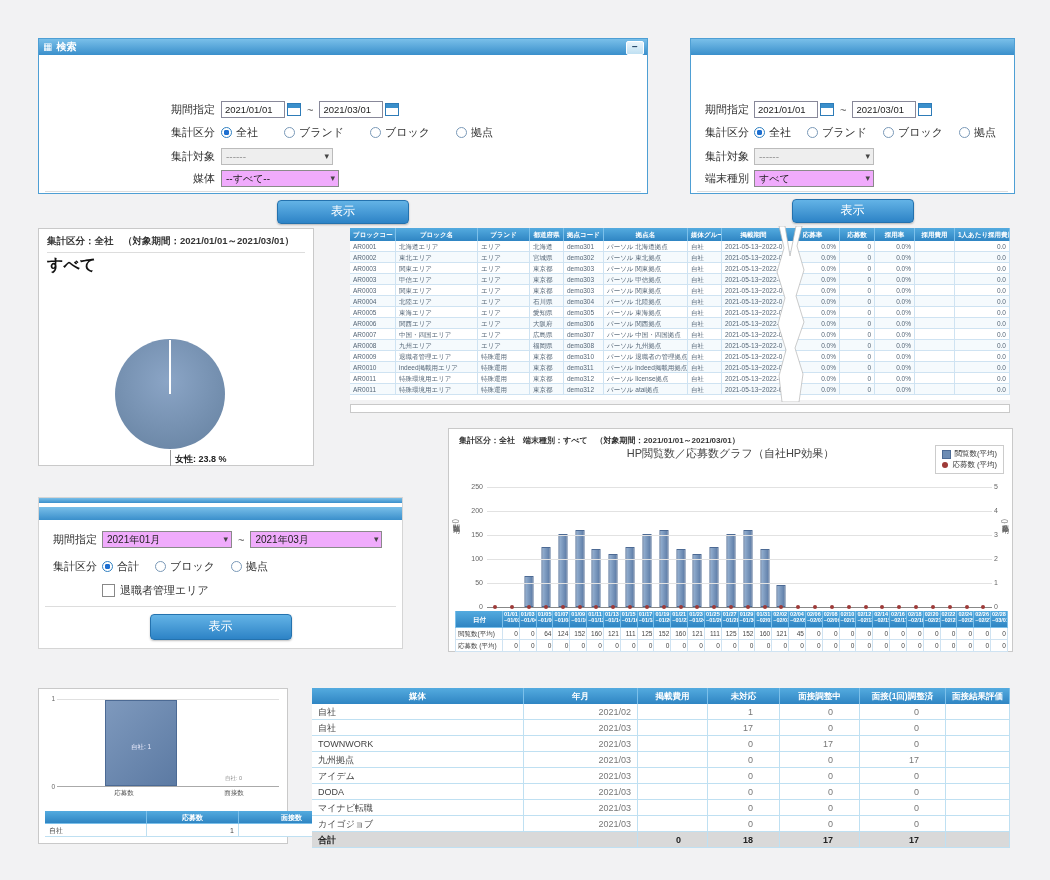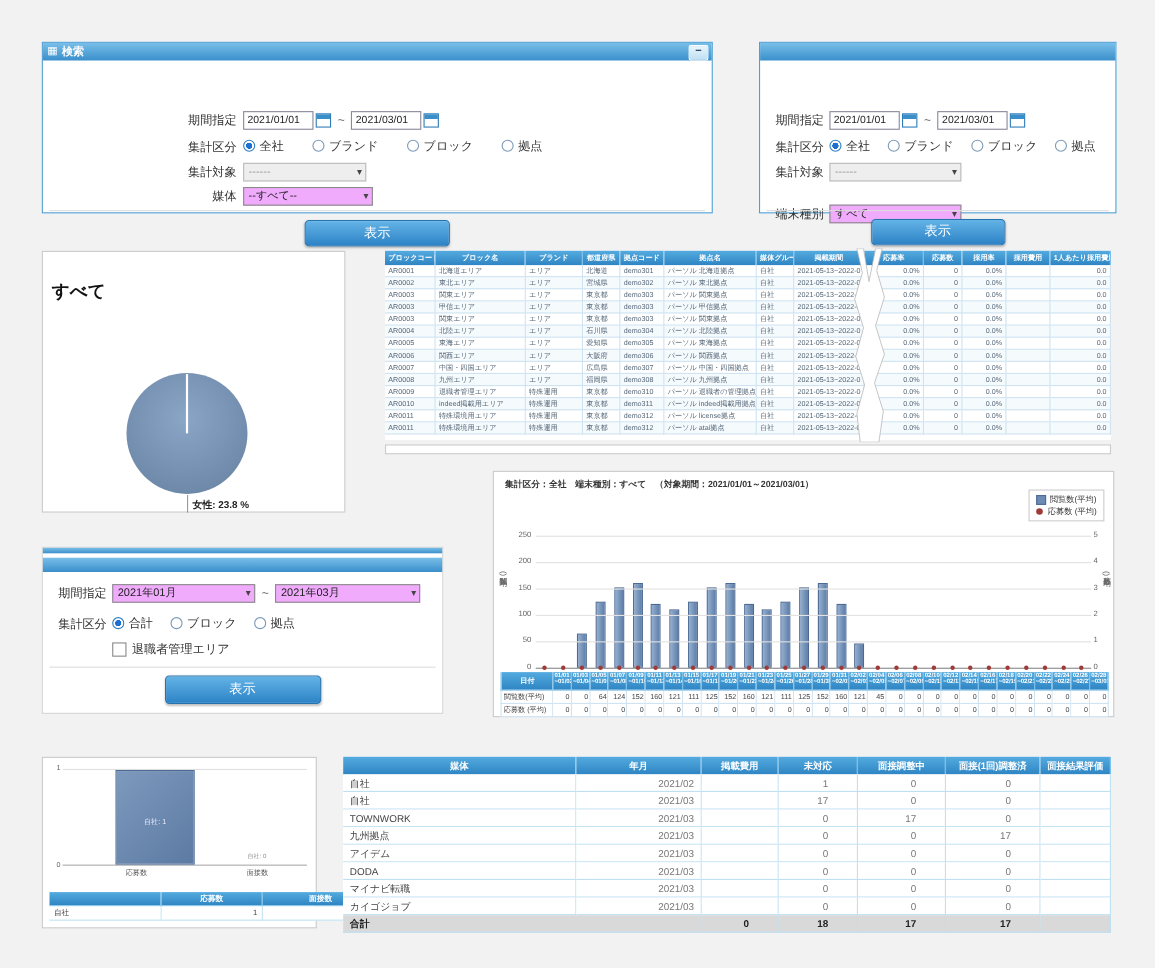--- a/index.html
+++ b/index.html
@@ -179,29 +179,30 @@
           <span>ブロック</span>
         </span><span class="radio-item">
           <span class="rc"></span>
           <span>拠点</span>
         </span></span>
   </div>
   <div class="frow" style="left:0;top:109px;">
     <span class="flabel" style="width:58px;">集計対象</span>
     <span class="sel dis" style="width:120px;margin-left:5px;">------</span>
   </div>
-  <div class="frow" style="left:0;top:131px;margin-top:16px;">
+  <div class="frow" style="left:0;top:131px;">
     <span class="flabel" style="width:58px;">端末種別</span>
     <span class="sel" style="width:120px;margin-left:5px;">すべて</span>
   </div>
   <div class="divider" style="top:152px;"></div>
   <div class="show-btn" style="top:160px;width:120px;">表示</div>
 </div>
 
 <div class="panel grey-border" style="left:38px;top:228px;width:276px;height:238px;">
+  <div class="pie-head">集計区分：全社　（対象期間：2021/01/01～2021/03/01）</div>
   <div class="pie-sub">すべて</div>
   <div class="pie-circle" style="left:76px;top:110px;"></div>
   <div class="pie-slice-line" style="left:130px;top:111px;"></div>
   <div class="pie-leader" style="left:131px;top:221px;"></div>
   <div class="pie-label" style="left:136px;top:224px;">女性: 23.8 %</div>
 </div>
 
 <div class="panel" style="left:350px;top:228px;width:660px;height:172px;">
   <div id="block-table">
       <div class="bt-row bt-head">
@@ -431,20 +432,21 @@
       </div>
     </div>
   <svg class="tear" style="left:424px;top:-2px;" width="32" height="176" viewBox="0 0 32 176">
     <polygon points="5,0 10,22 3,46 11,72 4,98 12,124 5,150 8,176 25,176 29,148 21,122 30,96 22,70 30,44 23,20 28,0 22,0 16,30 11,0" fill="#ffffff" stroke="#b5b5b5" stroke-width="0.7"></polygon>
   </svg>
 </div>
 <div class="panel grey-border" style="left:350px;top:404px;width:660px;height:9px;"></div>
 
 <div class="panel grey-border" style="left:448px;top:428px;width:565px;height:224px;">
   <div class="bar-panel-head">集計区分：全社　端末種別：すべて　（対象期間：2021/01/01～2021/03/01）</div>
+  <div class="bar-panel-title">HP閲覧数／応募数グラフ（自社HP効果）</div>
   <div class="legend" id="big-legend">
       <div class="legend-row">
         <span class="leg-sq"></span>
         <span>閲覧数(平均)</span>
       </div>
       <div class="legend-row">
         <span class="leg-dot"></span>
         <span>応募数 (平均)</span>
       </div>
     </div>

